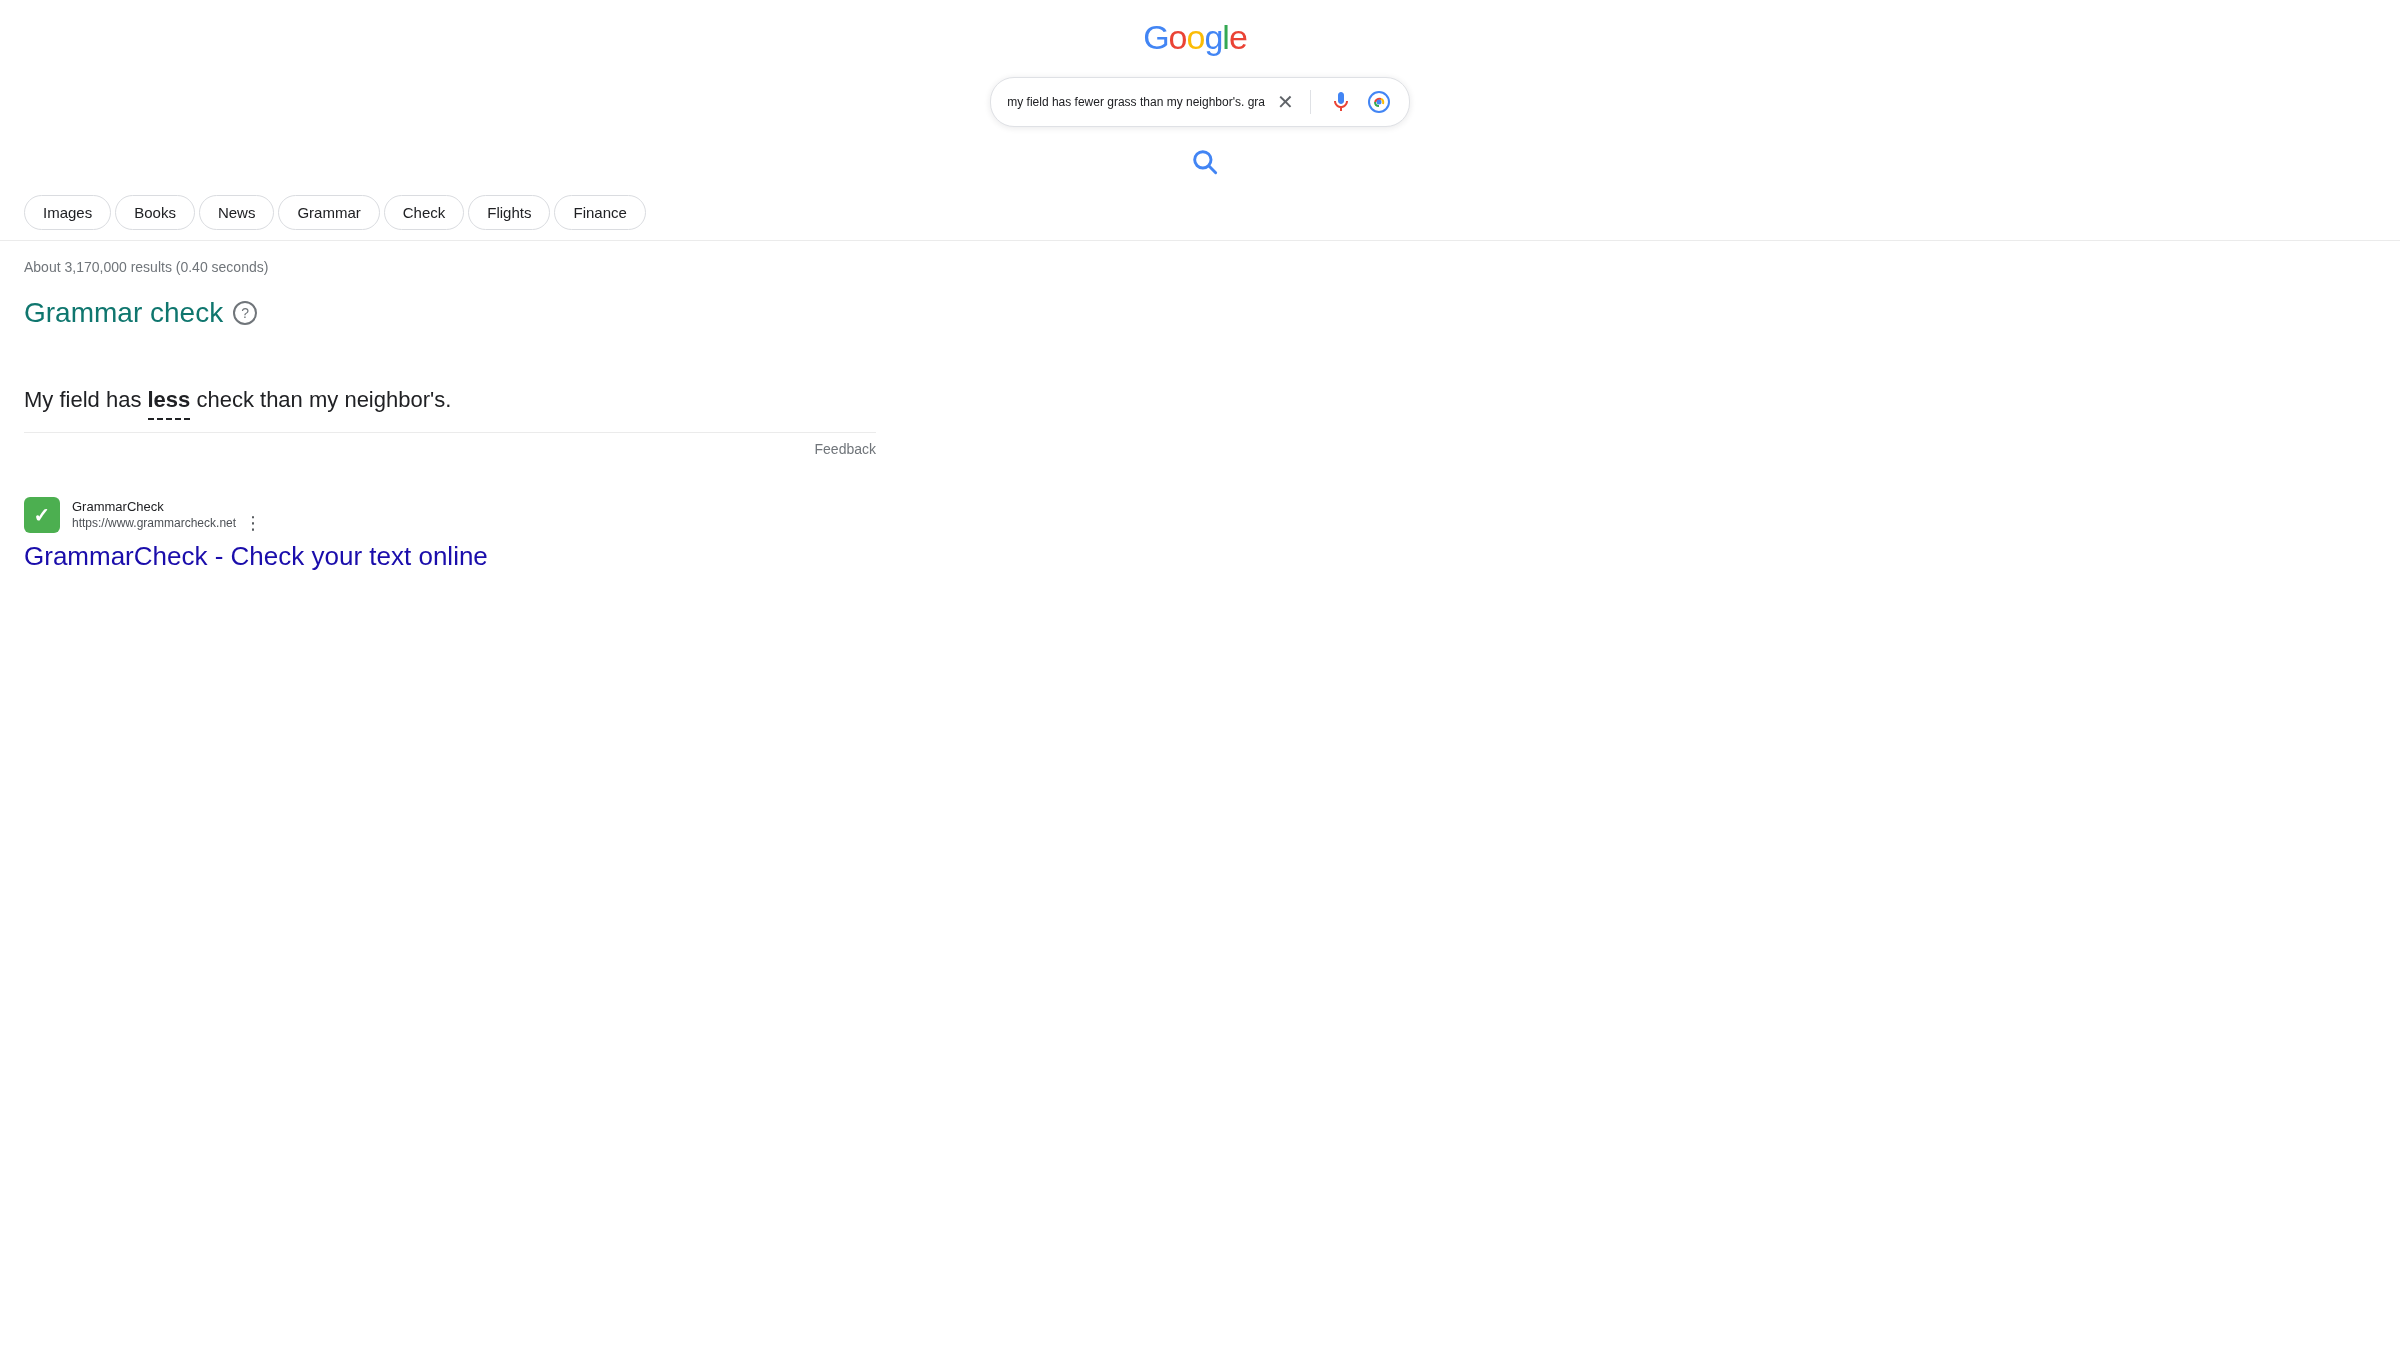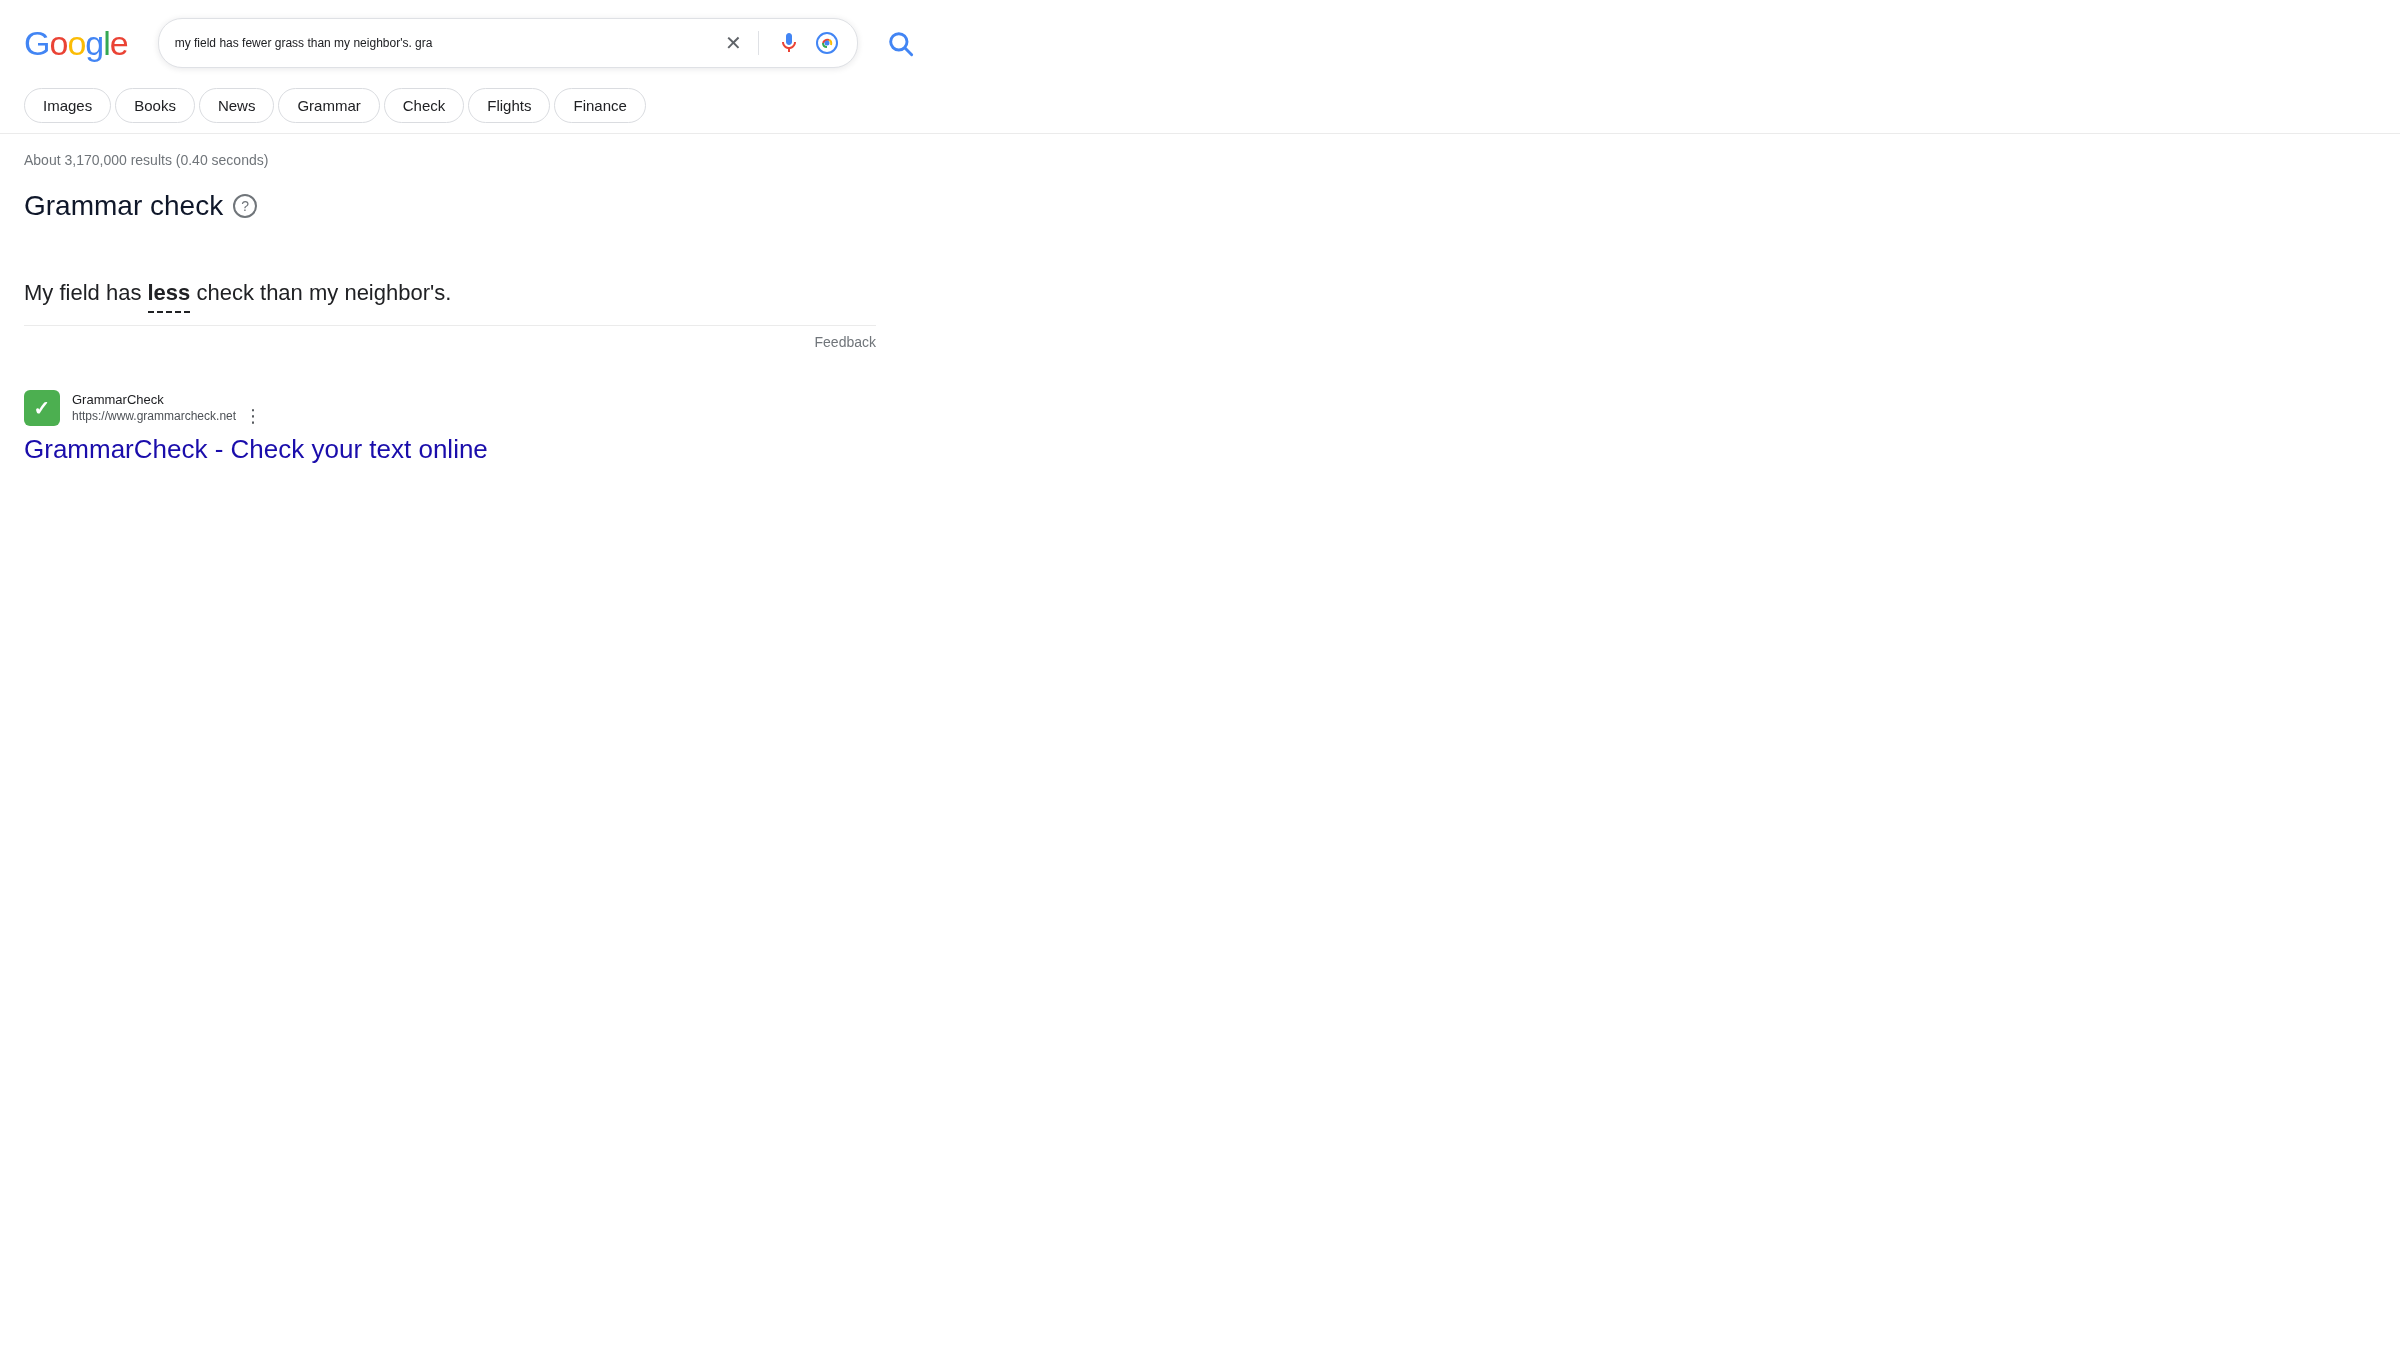--- a/index.html
+++ b/index.html
@@ -9,20 +9,21 @@
       color: #202124;
       font-size: 16px;
     }
 
     
     .header {
       display: flex;
       align-items: center;
       padding: 18px 24px 12px 24px;
       gap: 20px;
+      flex-direction: column;
     }
 
     .logo {
       display: flex;
       align-items: center;
       margin-right: 10px;
       flex-shrink: 0;
     }
 
     .logo-text {
@@ -150,21 +151,21 @@
     .grammar-title {
       display: flex;
       align-items: center;
       gap: 10px;
       margin-bottom: 18px;
     }
 
     .grammar-title-text {
       font-size: 28px;
       font-weight: 400;
-      color: #0f172a;
+      color: #0f766e;
     }
 
     .grammar-info-icon {
       width: 24px;
       height: 24px;
       border-radius: 50%;
       border: 2px solid #70757a;
       display: flex;
       align-items: center;
       justify-content: center;

